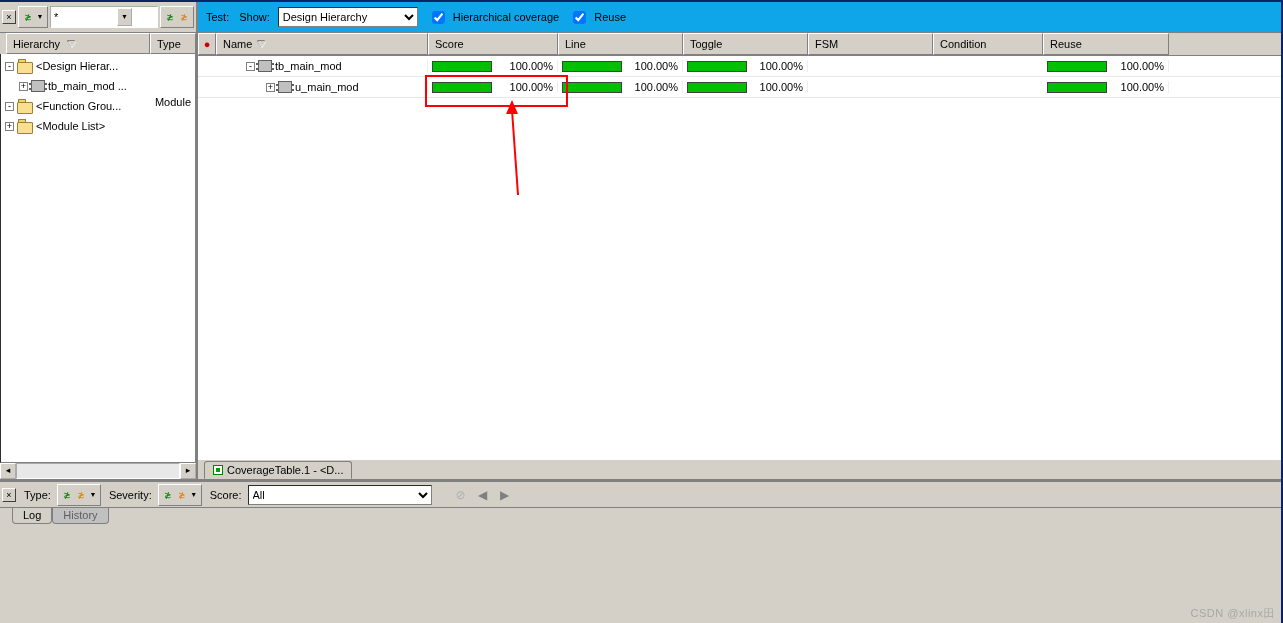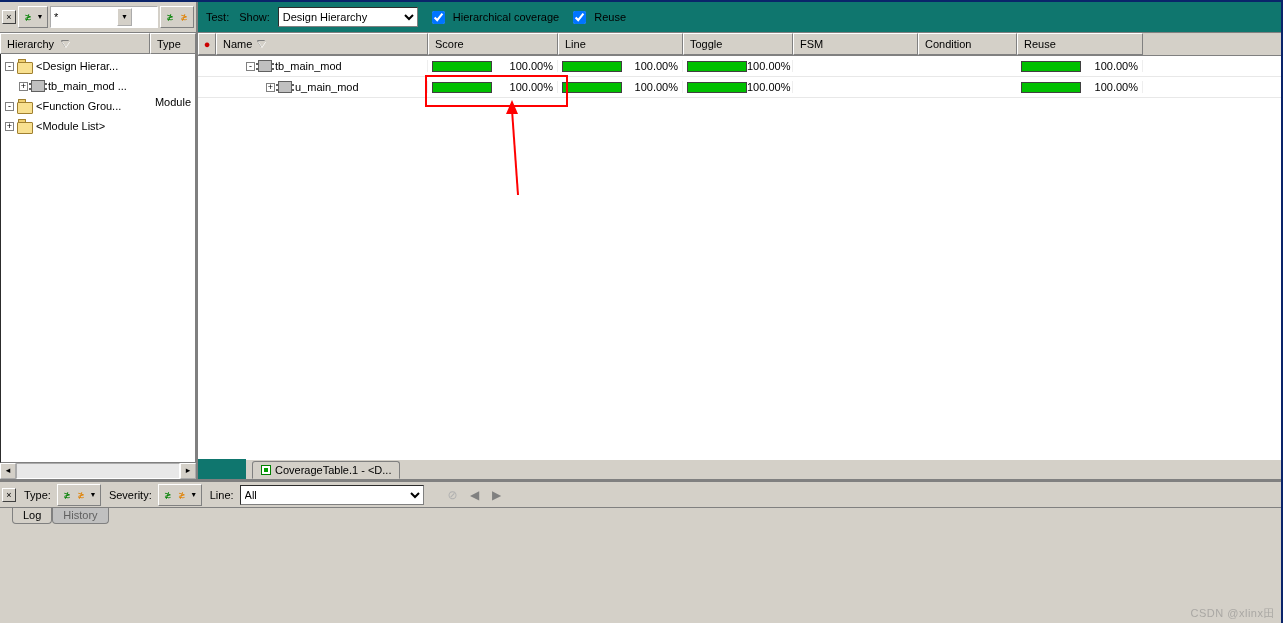--- a/index.html
+++ b/index.html
@@ -88,20 +88,21 @@
   .combo .dd {
     width: 15px; height: 18px;
     border: 1px outset #fff;
     background: #d4d0c8;
     font-size: 7px; text-align: center; line-height: 16px;
   }
   .hier-header {
     display: flex;
     height: 21px;
     background: #d4d0c8;
+    padding-left: 6px;
   }
   .hier-header .col {
     border: 1px solid #fff;
     border-right-color: #808080;
     border-bottom-color: #808080;
     padding: 3px 6px;
     display: flex;
     align-items: center;
     gap: 4px;
   }
@@ -181,21 +182,21 @@
   .mod-icon::after  { right: -3px; top: 2px; box-shadow: 0 5px 0 #606060; }
   .left-scroll { height: 16px; background: #d4d0c8; display: flex; }
   .left-scroll .track { flex:1; background: #e8e8e8; border: 1px inset #fff;}
   .left-scroll .arrow { width: 16px; border: 1px outset #fff; text-align: center; font-size:9px; line-height:13px;}
 
   
   .main-panel {
     flex: 1;
     display: flex;
     flex-direction: column;
-    background: #0f766e;
+    background: #0ea5e9;
   }
   .main-topbar {
     height: 31px;
     display: flex;
     align-items: center;
     gap: 6px;
     padding: 0 6px;
     border-bottom: 1px solid #808080;
   }
   .main-topbar .lbl { padding: 0 2px; }
@@ -227,23 +228,23 @@
     border: 1px solid #fff;
     border-right-color: #808080;
     border-bottom-color: #808080;
     padding: 4px 6px;
     display: flex; align-items: center;
   }
   .col-marker { width: 18px; justify-content:center; } .col-marker span { color:#c00; }
   .col-name   { width: 212px; }
   .col-score  { width: 130px; }
   .col-line   { width: 125px; }
-  .col-toggle { width: 110px; }
+  .col-toggle { width: 125px; }
   .col-fsm    { width: 125px; }
-  .col-cond   { width: 99px; text-align: right; }
+  .col-cond   { width: 110px; text-align: right; }
   .col-branch { width: 126px; }
 
   .cov-body {
     flex: 1;
     background: #fff;
     border-top: 0;
     overflow: hidden;
     position: relative;
   }
   .cov-row {
@@ -288,21 +289,20 @@
   }
 
   .tab-strip {
     height: 20px;
     border-top: 1px solid #fff;
     display: flex;
     align-items: flex-end;
     padding-left: 6px;
     background: #d4d0c8;
     gap: 2px;
-    margin-left: 48px;
   }
   .tab {
     height: 18px;
     padding: 2px 8px;
     background: #d4d0c8;
     border: 1px solid #808080;
     border-bottom: 1px solid #d4d0c8;
     border-radius: 3px 3px 0 0;
     display: flex; align-items: center; gap: 4px;
     font-size: 11px;
@@ -594,21 +594,21 @@
         <div class="mini-btn">≵</div>
         <div class="mini-btn orange">≵</div>
         <div class="dd-arrow">▼</div>
       </div>
       <span class="lbl">Severity:</span>
       <div class="btn-group">
         <div class="mini-btn">≵</div>
         <div class="mini-btn orange">≵</div>
         <div class="dd-arrow">▼</div>
       </div>
-      <span class="lbl">Line:</span>
+      <span class="lbl">Score:</span>
       <select style="width:184px">
         <option>All</option>
       </select>
       <div style="width:12px"></div>
       <div class="tb-icon disabled">⊘</div>
       <div class="tb-icon">◀</div>
       <div class="tb-icon">▶</div>
     </div>
     <div class="bottom-tabs">
       <div class="btab"><span>Log</span></div>

